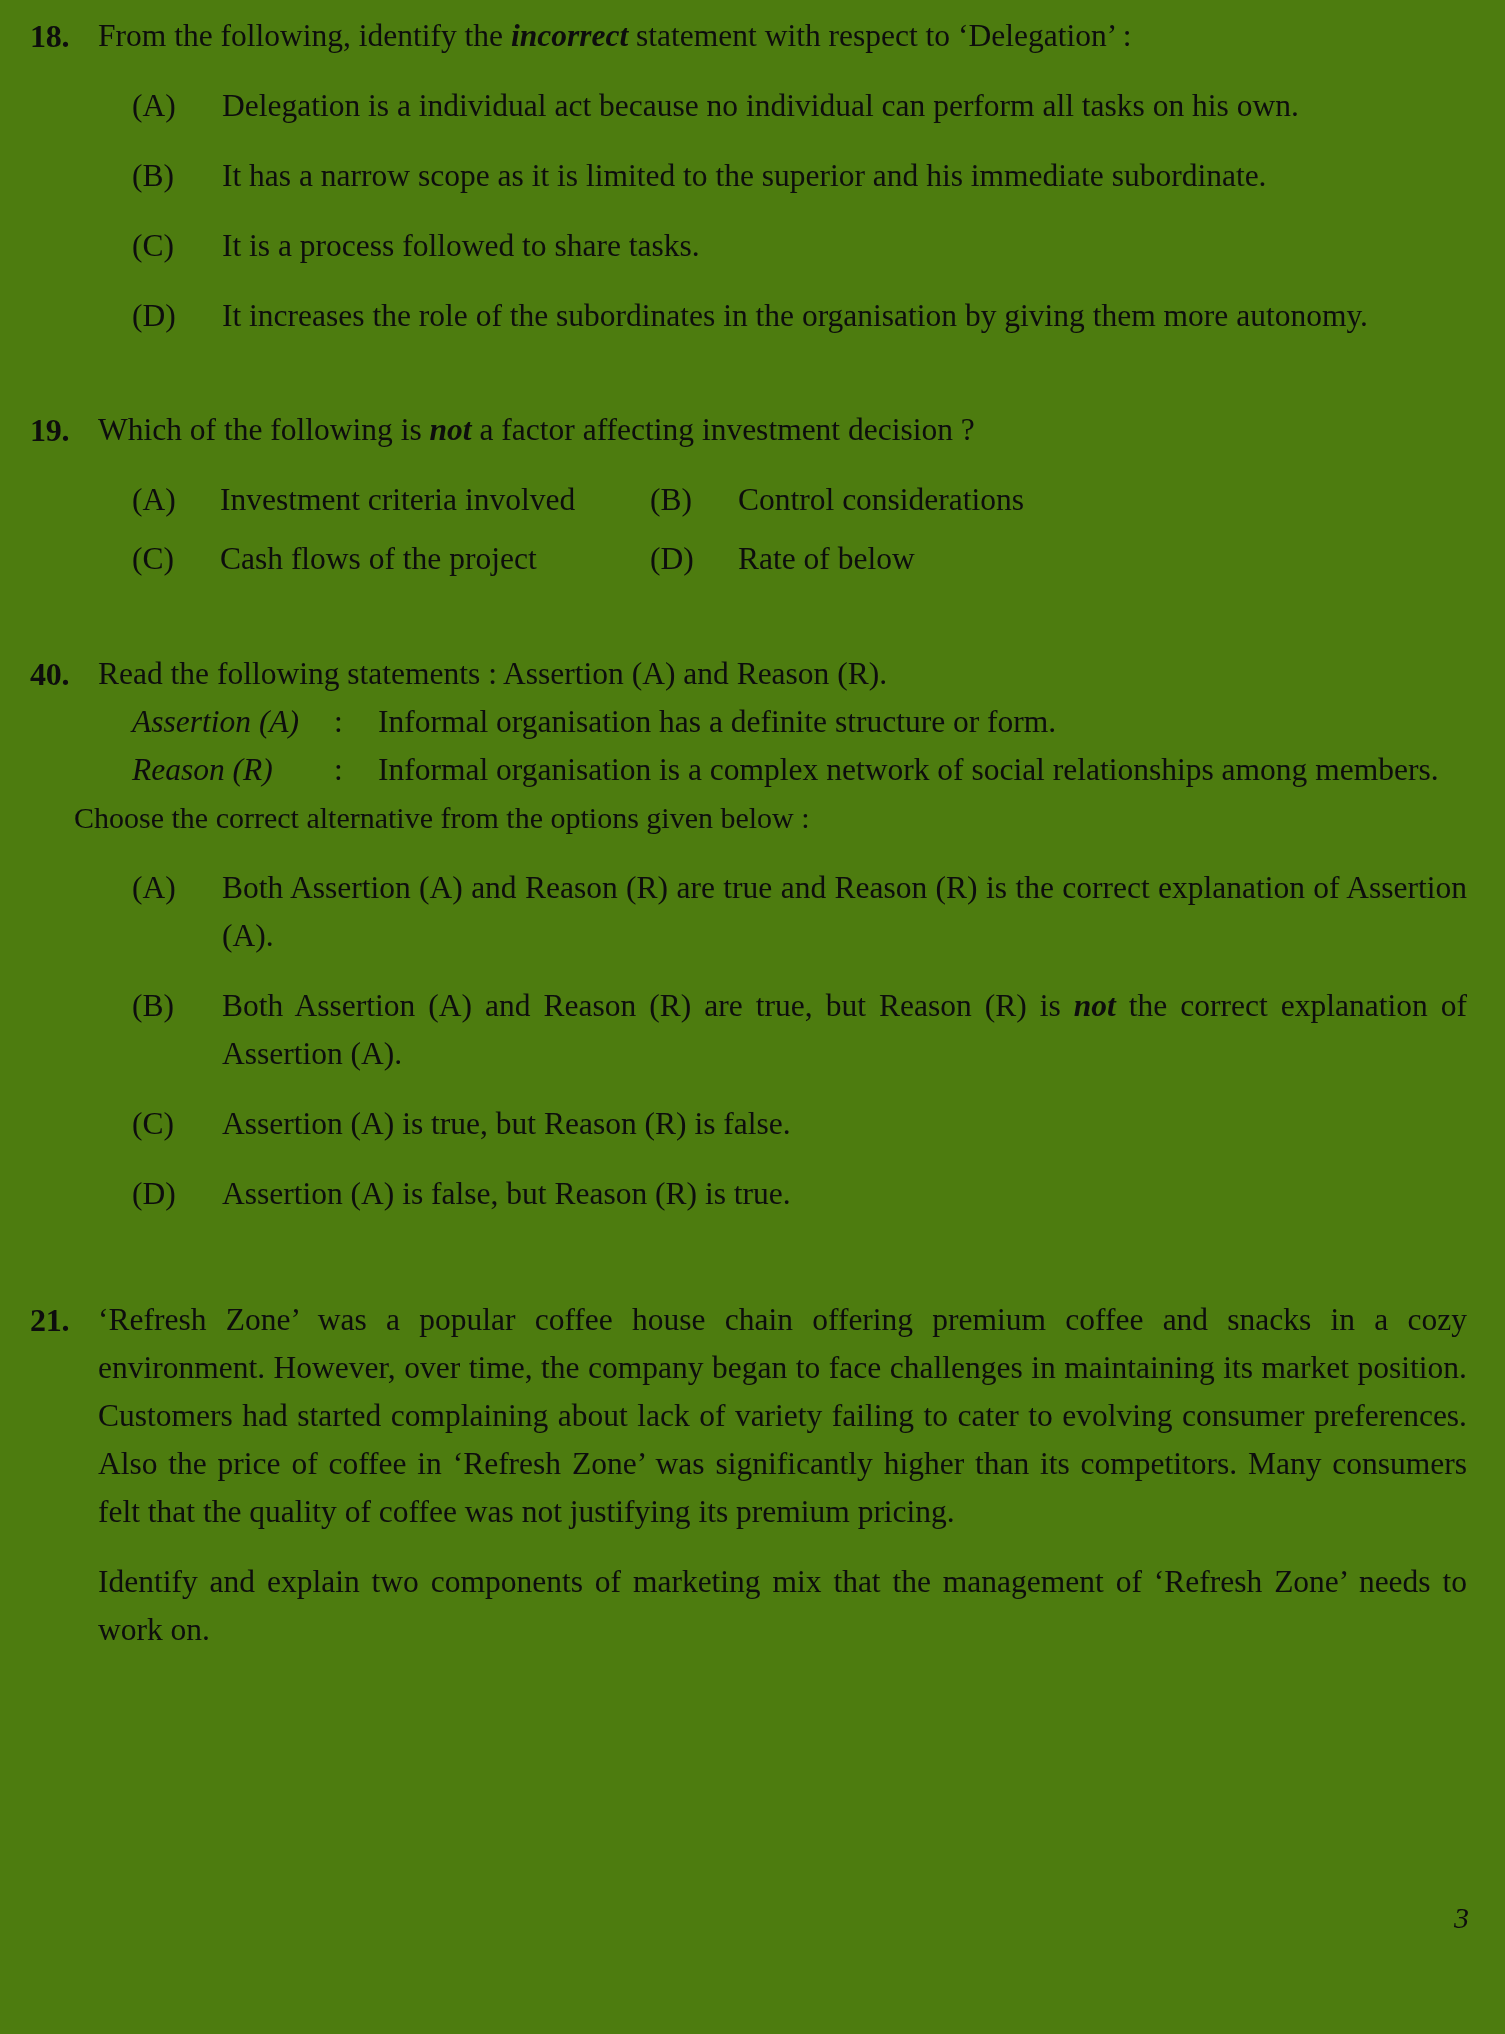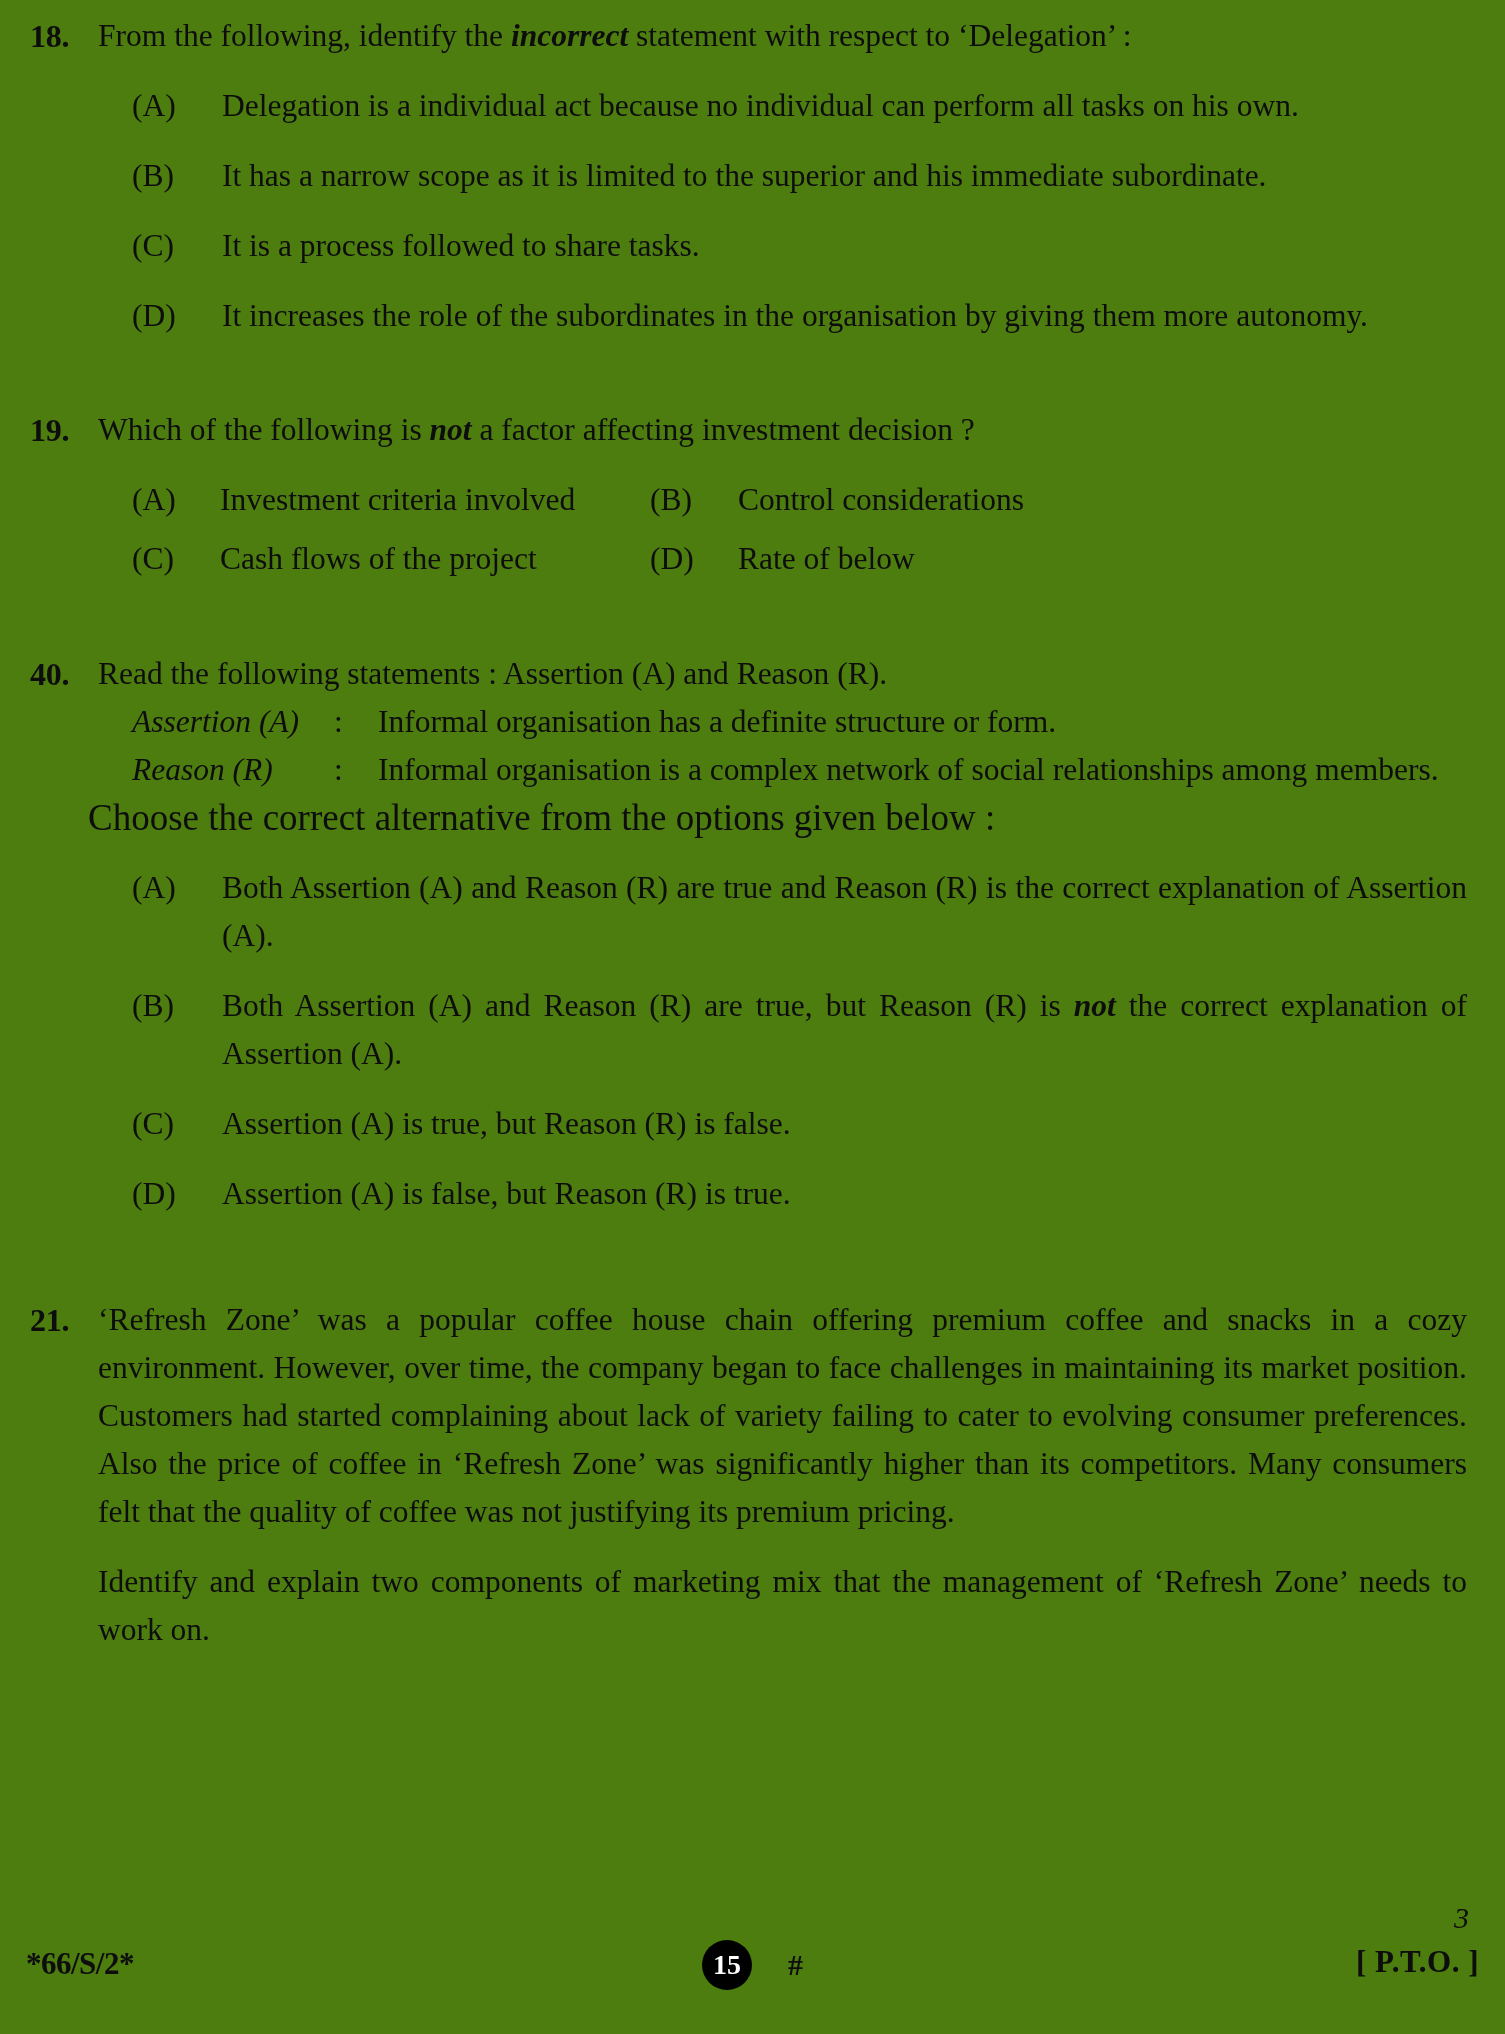--- a/index.html
+++ b/index.html
@@ -111,22 +111,22 @@
     font-style: italic;
     width: 190px;
   }
   .arrow .arcolon {
     position: absolute;
     left: 202px;
     top: 0;
   }
 
   .plain {
-    margin-left: 58px;
-    font-size: 37px;
+    margin-left: 44px;
+    font-size: 30px;
     line-height: 48px;
     text-align: left;
   }
 
   .gap-xl { height: 44px; }
   .gap-l  { height: 34px; }
   .gap-m  { height: 22px; }
   .gap-s  { height: 10px; }
 
   b, .bi { font-weight: bold; }
@@ -312,22 +312,15 @@
       <div class="qnum">21.</div>
       <div class="qbody">‘Refresh Zone’ was a popular coffee house chain offering premium coffee and snacks in a cozy environment. However, over time, the company began to face challenges in maintaining its market position. Customers had started complaining about lack of variety failing to cater to evolving consumer preferences. Also the price of coffee in ‘Refresh Zone’ was significantly higher than its competitors. Many consumers felt that the quality of coffee was not justifying its premium pricing.</div>
     </div>
 
     <div class="gap-m"></div>
 
     <div class="qbody" style="position:relative;">Identify and explain two components of marketing mix that the management of ‘Refresh Zone’ needs to work on.</div>
 
     <div class="marks" style="bottom:92px;">3</div>
 
-    <div class="footer">
-      <div class="footer-code">*66/S/2*</div>
-      <div class="footer-center">
-        <span class="page-bullet">15</span><span class="hash">#</span>
-      </div>
-      <div class="footer-pto">[ P.T.O. ]</div>
-    </div>
 
   </div>
 </div>
 
 </body></html>

